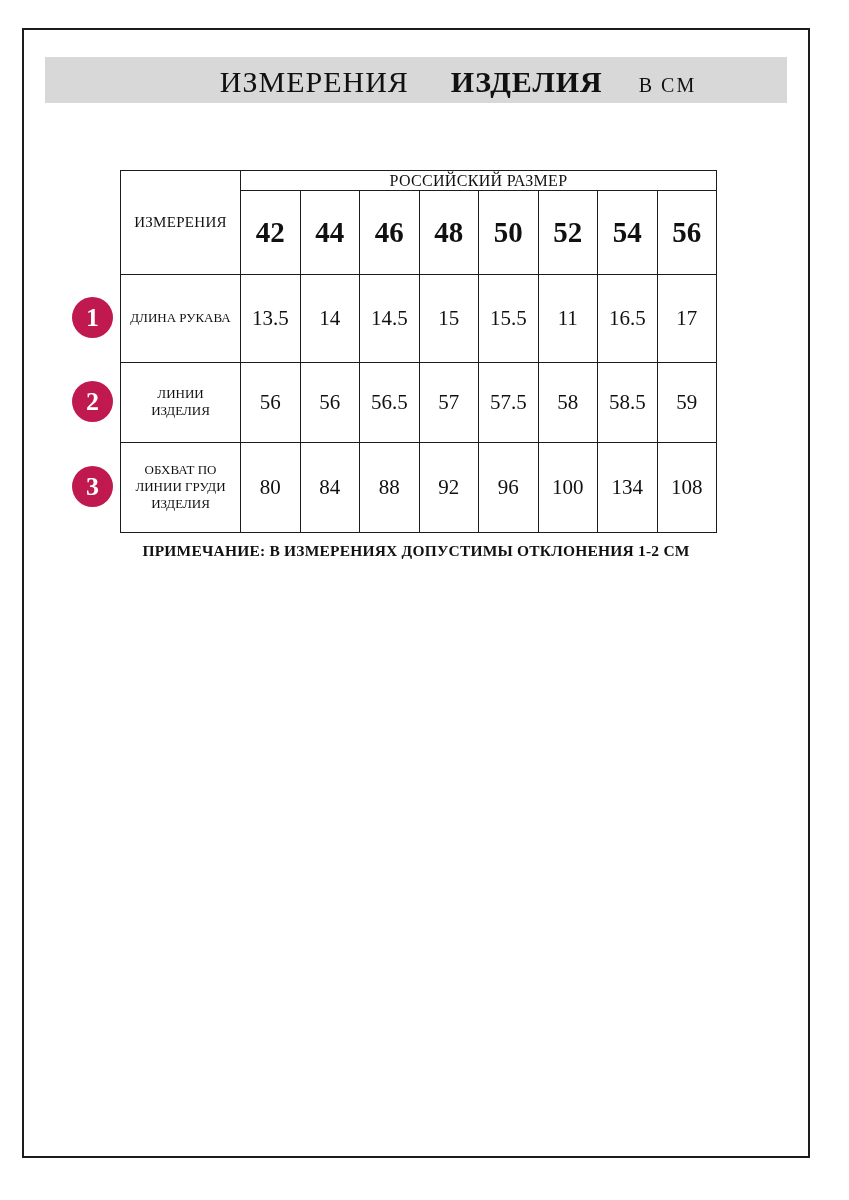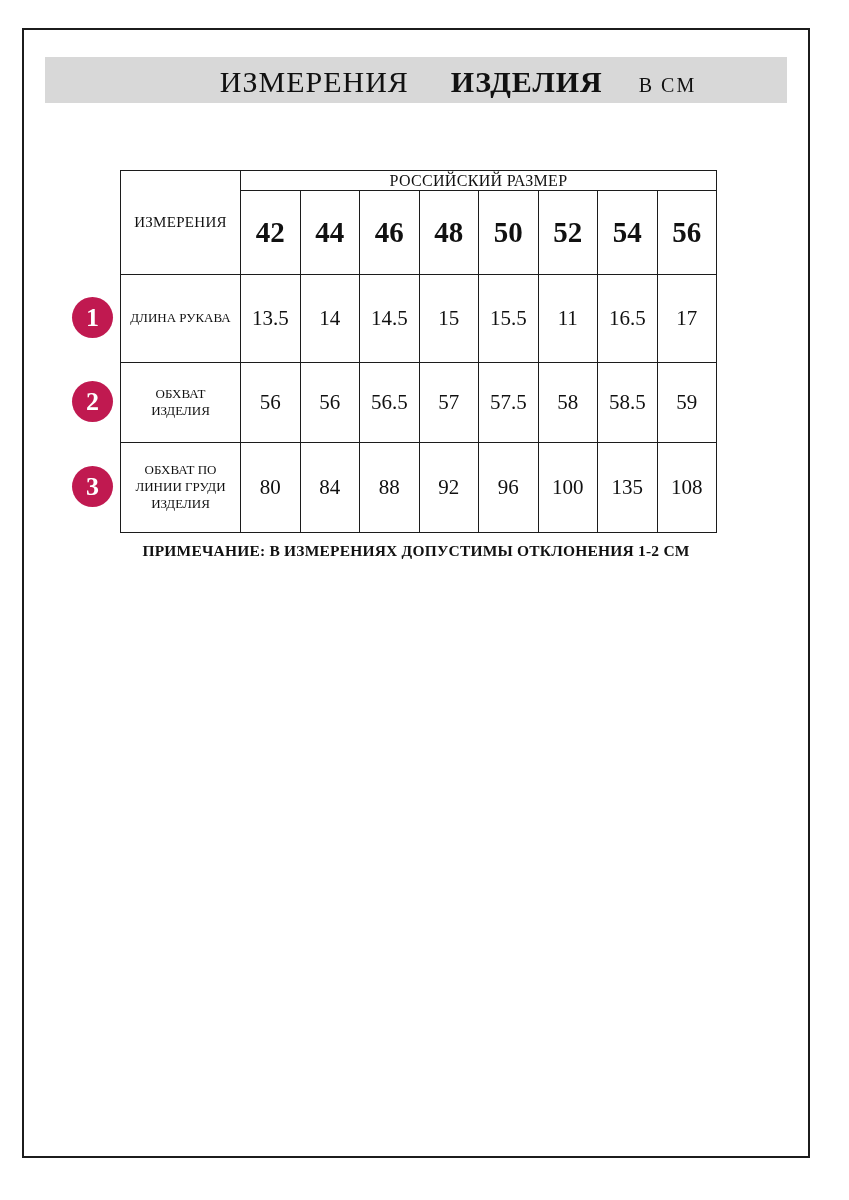--- a/index.html
+++ b/index.html
@@ -114,21 +114,21 @@
             <td class="value-cell">14</td>
             <td class="value-cell">14.5</td>
             <td class="value-cell">15</td>
             <td class="value-cell">15.5</td>
             <td class="value-cell">11</td>
             <td class="value-cell">16.5</td>
             <td class="value-cell">17</td>
           </tr>
 
           <tr class="row-d2">
-            <td class="label-cell">ОБХВАТ
+            <td class="label-cell">ЛИНИИ
 ИЗДЕЛИЯ</td>
             <td class="value-cell">56</td>
             <td class="value-cell">56</td>
             <td class="value-cell">56.5</td>
             <td class="value-cell">57</td>
             <td class="value-cell">57.5</td>
             <td class="value-cell">58</td>
             <td class="value-cell">58.5</td>
             <td class="value-cell">59</td>
           </tr>
@@ -136,21 +136,21 @@
           <tr class="row-d3">
             <td class="label-cell">ОБХВАТ ПО
 ЛИНИИ ГРУДИ
 ИЗДЕЛИЯ</td>
             <td class="value-cell">80</td>
             <td class="value-cell">84</td>
             <td class="value-cell">88</td>
             <td class="value-cell">92</td>
             <td class="value-cell">96</td>
             <td class="value-cell">100</td>
-            <td class="value-cell">135</td>
+            <td class="value-cell">134</td>
             <td class="value-cell">108</td>
           </tr>
         </tbody>
       </table>
     </div>
 
     <div class="note">ПРИМЕЧАНИЕ: В ИЗМЕРЕНИЯХ ДОПУСТИМЫ ОТКЛОНЕНИЯ 1-2 СМ</div>
 
   </div>
 </div>

